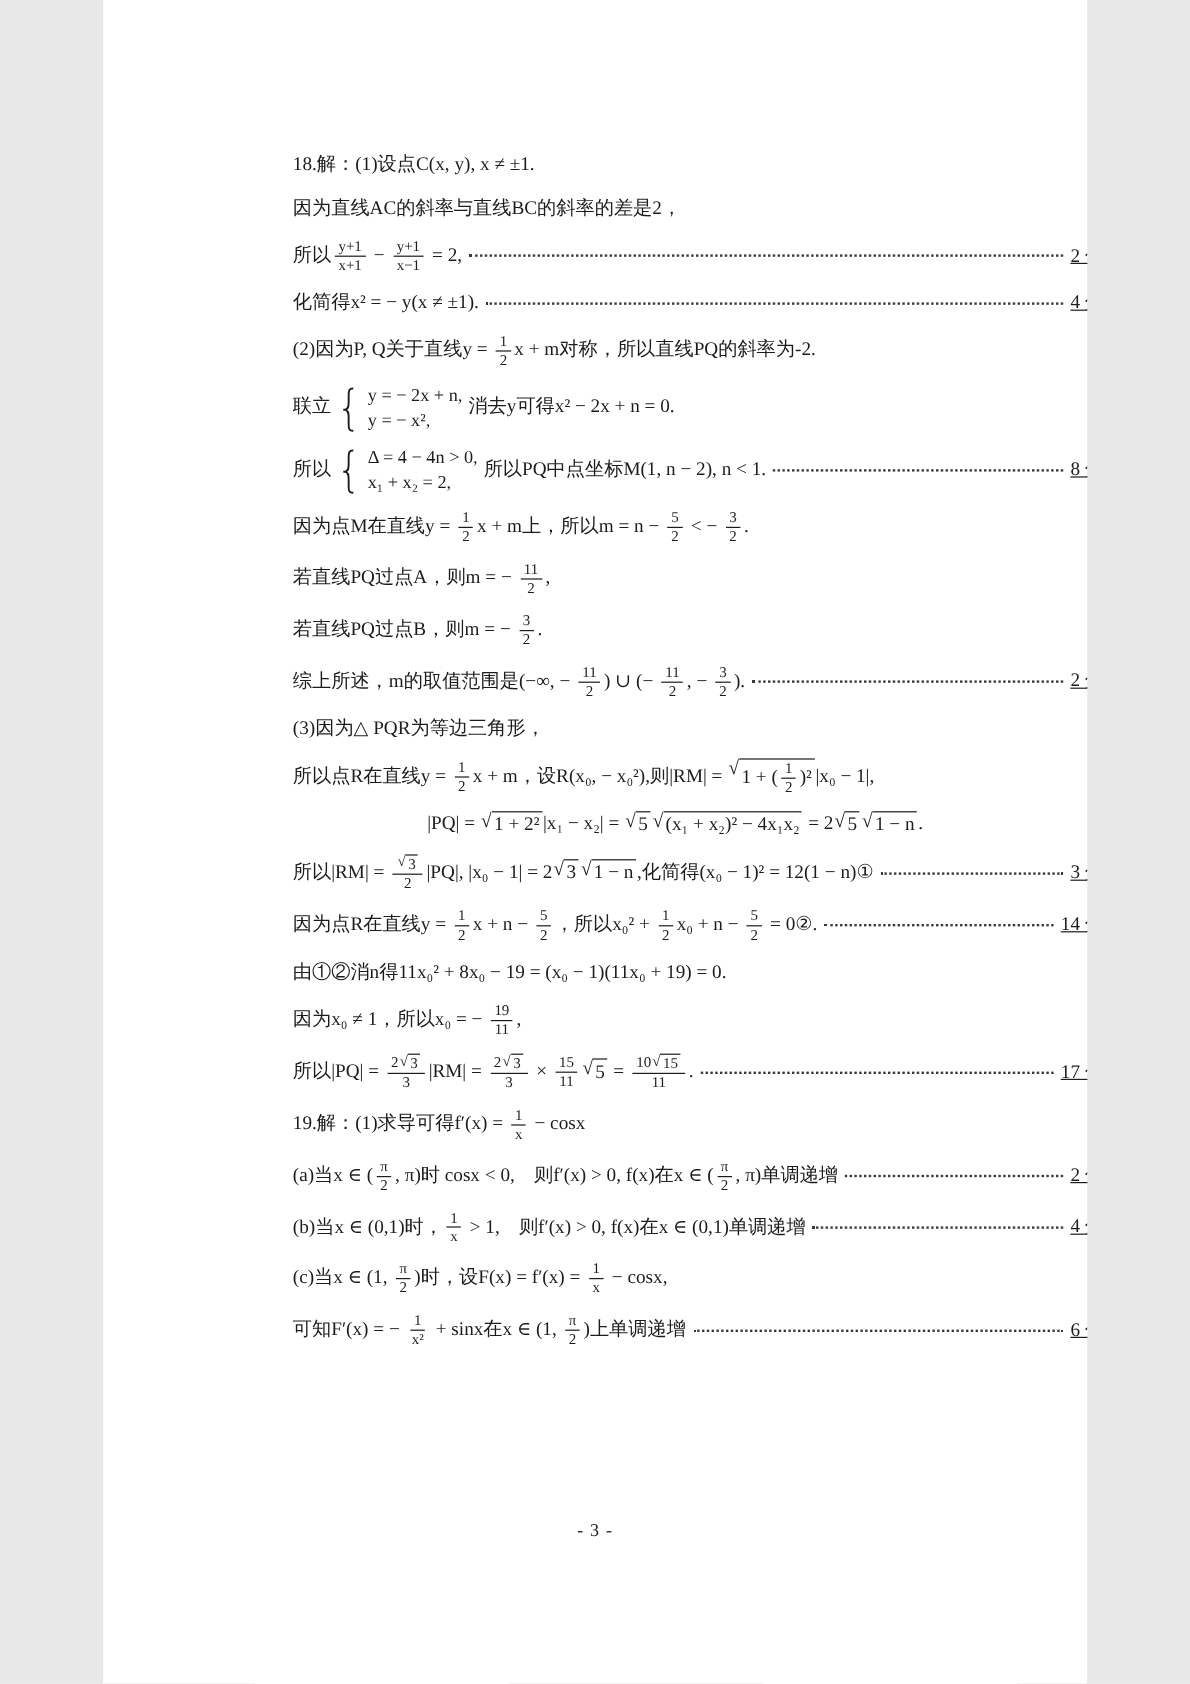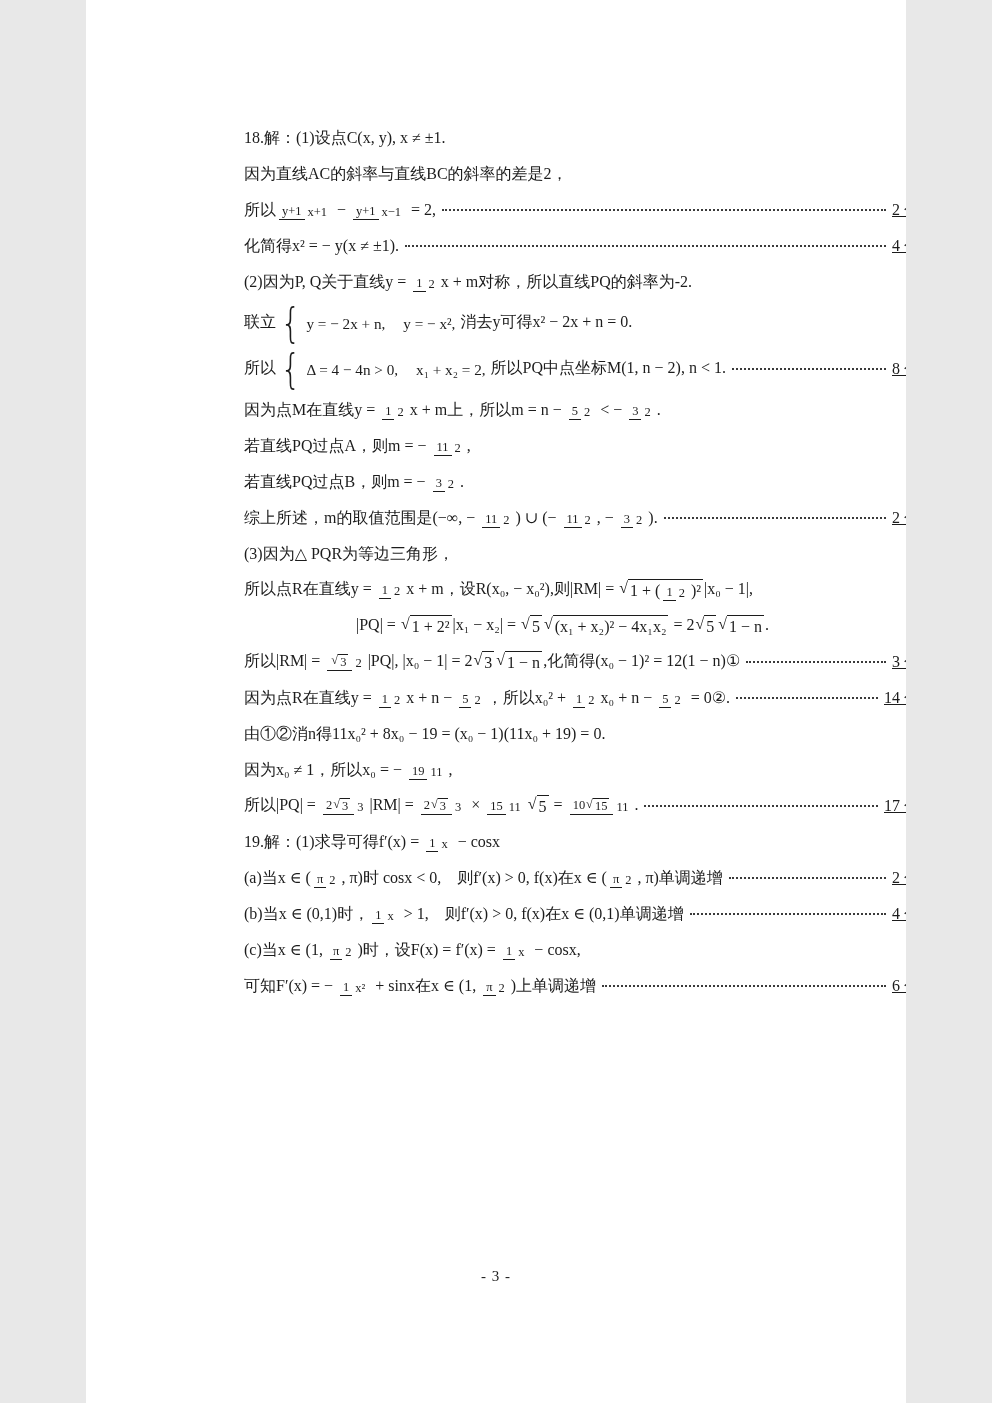--- a/index.html
+++ b/index.html
@@ -33,22 +33,22 @@
     flex: 1 1 auto;
     height: 0;
     border-bottom: 2px dotted var(--leader-color);
     margin: 0 6px;
     min-width: 24px;
   }
   .score { white-space: nowrap; text-decoration: underline; }
   
   .frac {
     display: inline-flex;
-    flex-direction: row;
-    align-items: flex-end;
+    flex-direction: column;
+    align-items: center;
     vertical-align: middle;
     margin: 0 3px;
     font-size: 0.78em;
     line-height: 1.2;
   }
   .frac > .num { border-bottom: 1.2px solid currentColor; padding: 0 3px; }
   .frac > .den { padding: 0 3px; }
   
   .sqrt {
     display: inline-flex;
@@ -68,22 +68,23 @@
   .cases > .cbrace {
     font-family: "DejaVu Sans", sans-serif;
     font-size: 2.5em;
     font-weight: 300;
     line-height: 0.85;
     margin-right: 3px;
     transform: scaleX(0.8);
   }
   .cases > .crows {
     display: inline-flex;
+    flex-direction: column;
     align-items: flex-start;
-    gap: 18px;
+    gap: 2px;
     font-size: 0.95em;
     line-height: 1.25;
   }
   .footer {
     position: absolute;
     left: 0; right: 0;
     top: 1268px;
     text-align: center;
     font-size: 15px;
     letter-spacing: 1px;

